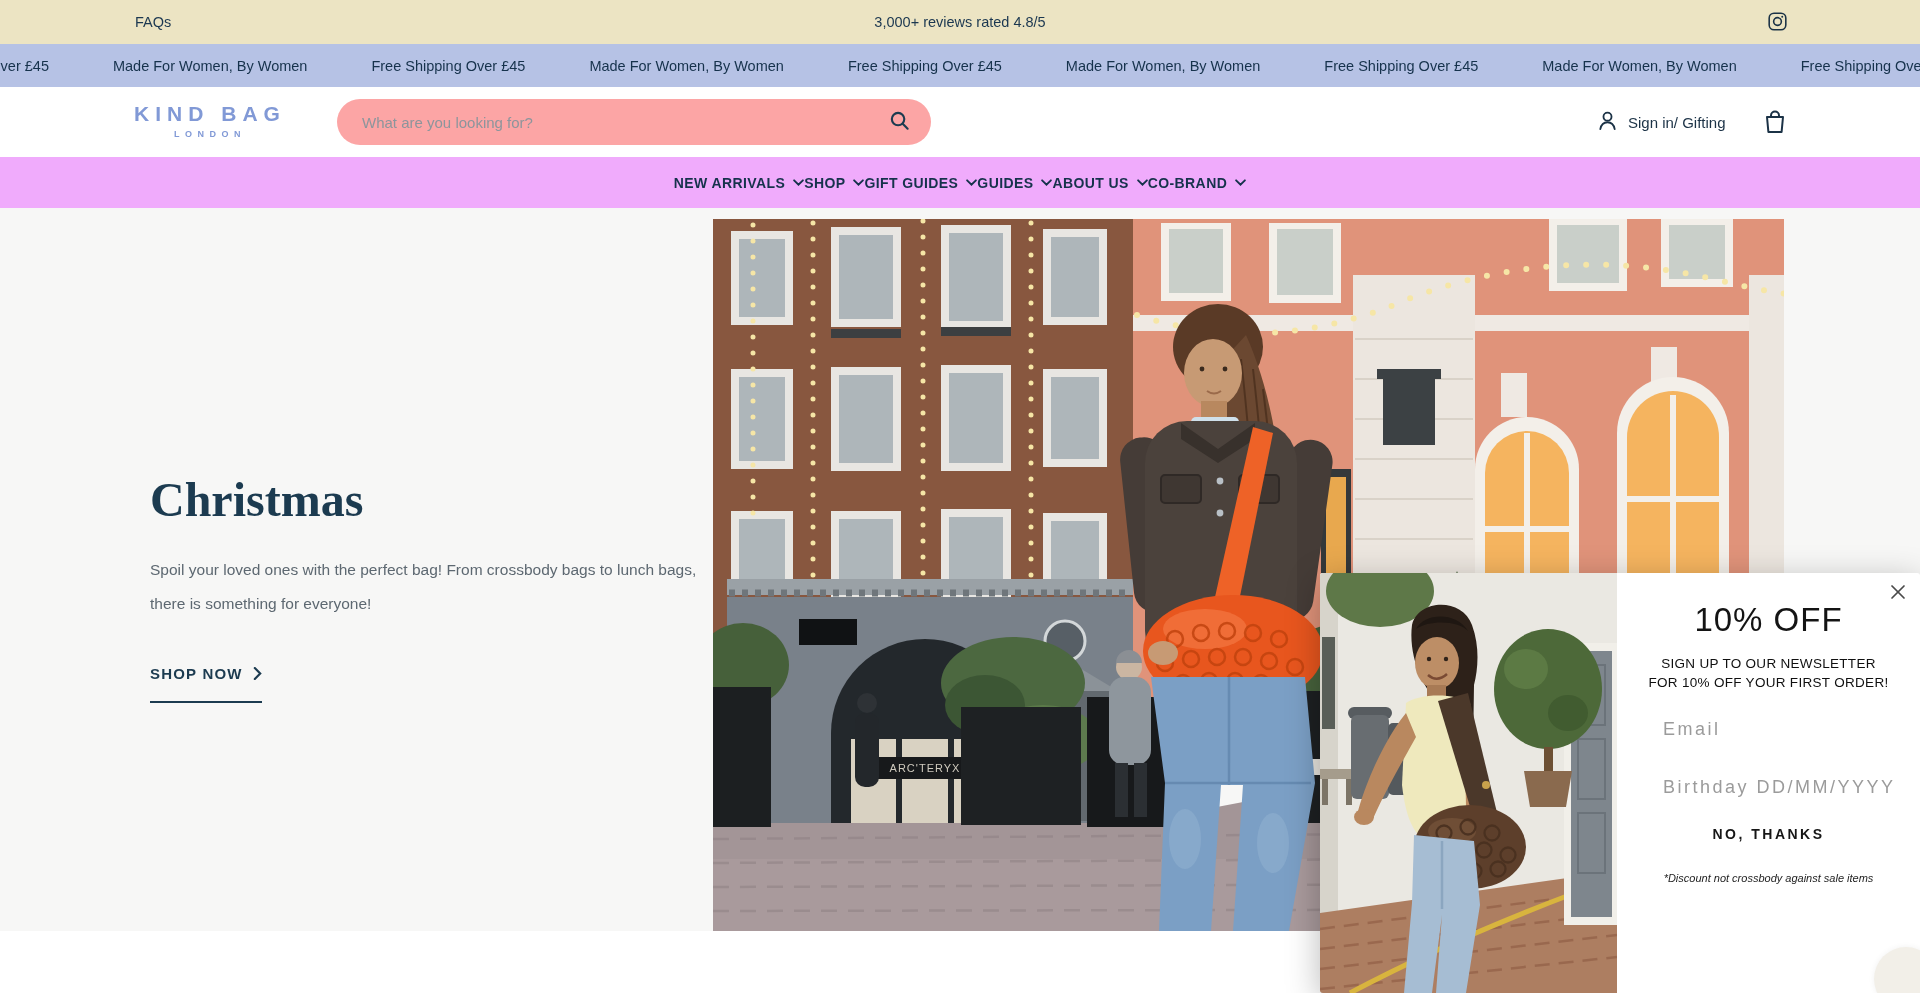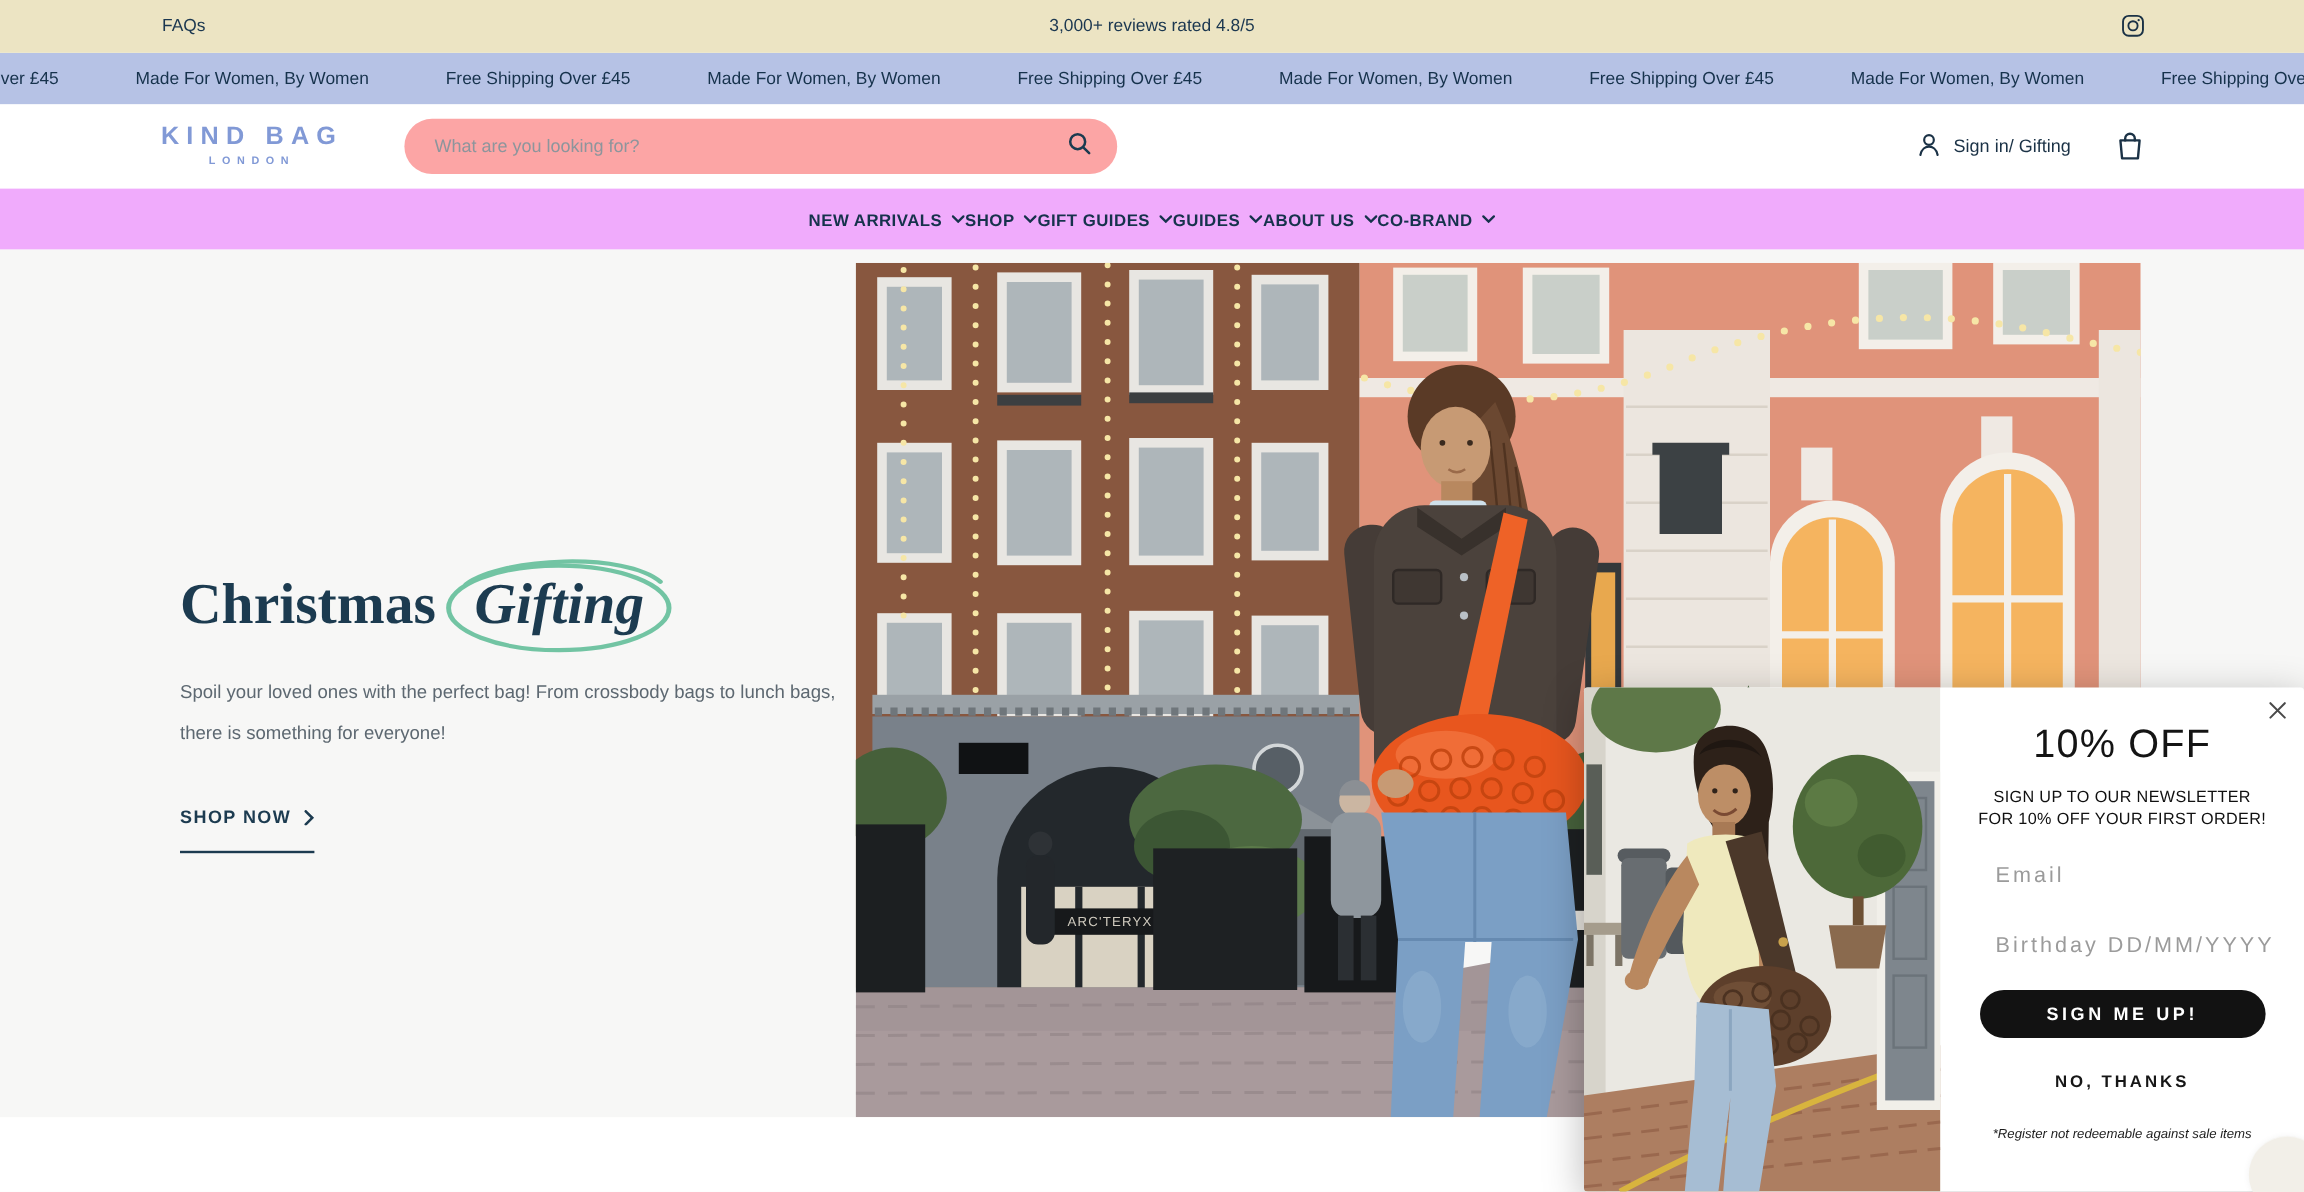--- a/index.html
+++ b/index.html
@@ -187,27 +187,20 @@
         <polyline points="1,1 5,5 9,1"></polyline>
       </svg>
   </a>
 </div>
 
 <div class="main">
 
   <div class="hero-copy">
     <div class="hero-title">
       <span>Christmas</span>
-      <span class="gifting">
-        <svg viewBox="0 0 160 82" preserveAspectRatio="none">
-          <ellipse cx="80" cy="43" rx="76" ry="34" fill="none" stroke="#72c4a3" stroke-width="3.4"></ellipse>
-          <path d="M16 24 C42 2 126 -2 150 22" fill="none" stroke="#72c4a3" stroke-width="3.4" stroke-linecap="round"></path>
-        </svg>
-        <b>Gifting</b>
-      </span>
     </div>
     <p class="hero-desc">Spoil your loved ones with the perfect bag! From crossbody bags to lunch bags, there is something for everyone!</p>
     <a class="shopnow">
       <span>SHOP NOW</span>
       <svg viewBox="0 0 8 12" width="9" height="13" fill="none" stroke="#1c3b50" stroke-width="2" stroke-linecap="round">
           <polyline points="1.5,1 6.5,6 1.5,11"></polyline>
         </svg>
     </a>
   </div>
 
@@ -494,19 +487,18 @@
     <button class="pp-close" aria-label="close">
       <svg viewBox="0 0 16 16" width="16" height="16" stroke="#4a4a4a" stroke-width="1.7" stroke-linecap="round">
         <line x1="2" y1="2" x2="14" y2="14"></line>
           <line x1="14" y1="2" x2="2" y2="14"></line>
       </svg>
     </button>
     <div class="pp-headline">10% OFF</div>
     <div class="pp-subtitle">SIGN UP TO OUR NEWSLETTER FOR 10% OFF YOUR FIRST ORDER!</div>
     <input class="pp-input pp-email" type="email" placeholder="Email" style="">
     <input class="pp-input pp-bday" type="text" placeholder="Birthday DD/MM/YYYY" style="">
-    <button class="pp-submit">SIGN ME UP!</button>
     <button class="pp-dismiss">NO, THANKS</button>
-    <div class="pp-disclaimer">*Register not redeemable against sale items</div>
+    <div class="pp-disclaimer">*Discount not crossbody against sale items</div>
   </div>
 </div>
 
 <div class="chat-bubble"></div>
 
 </body></html>

